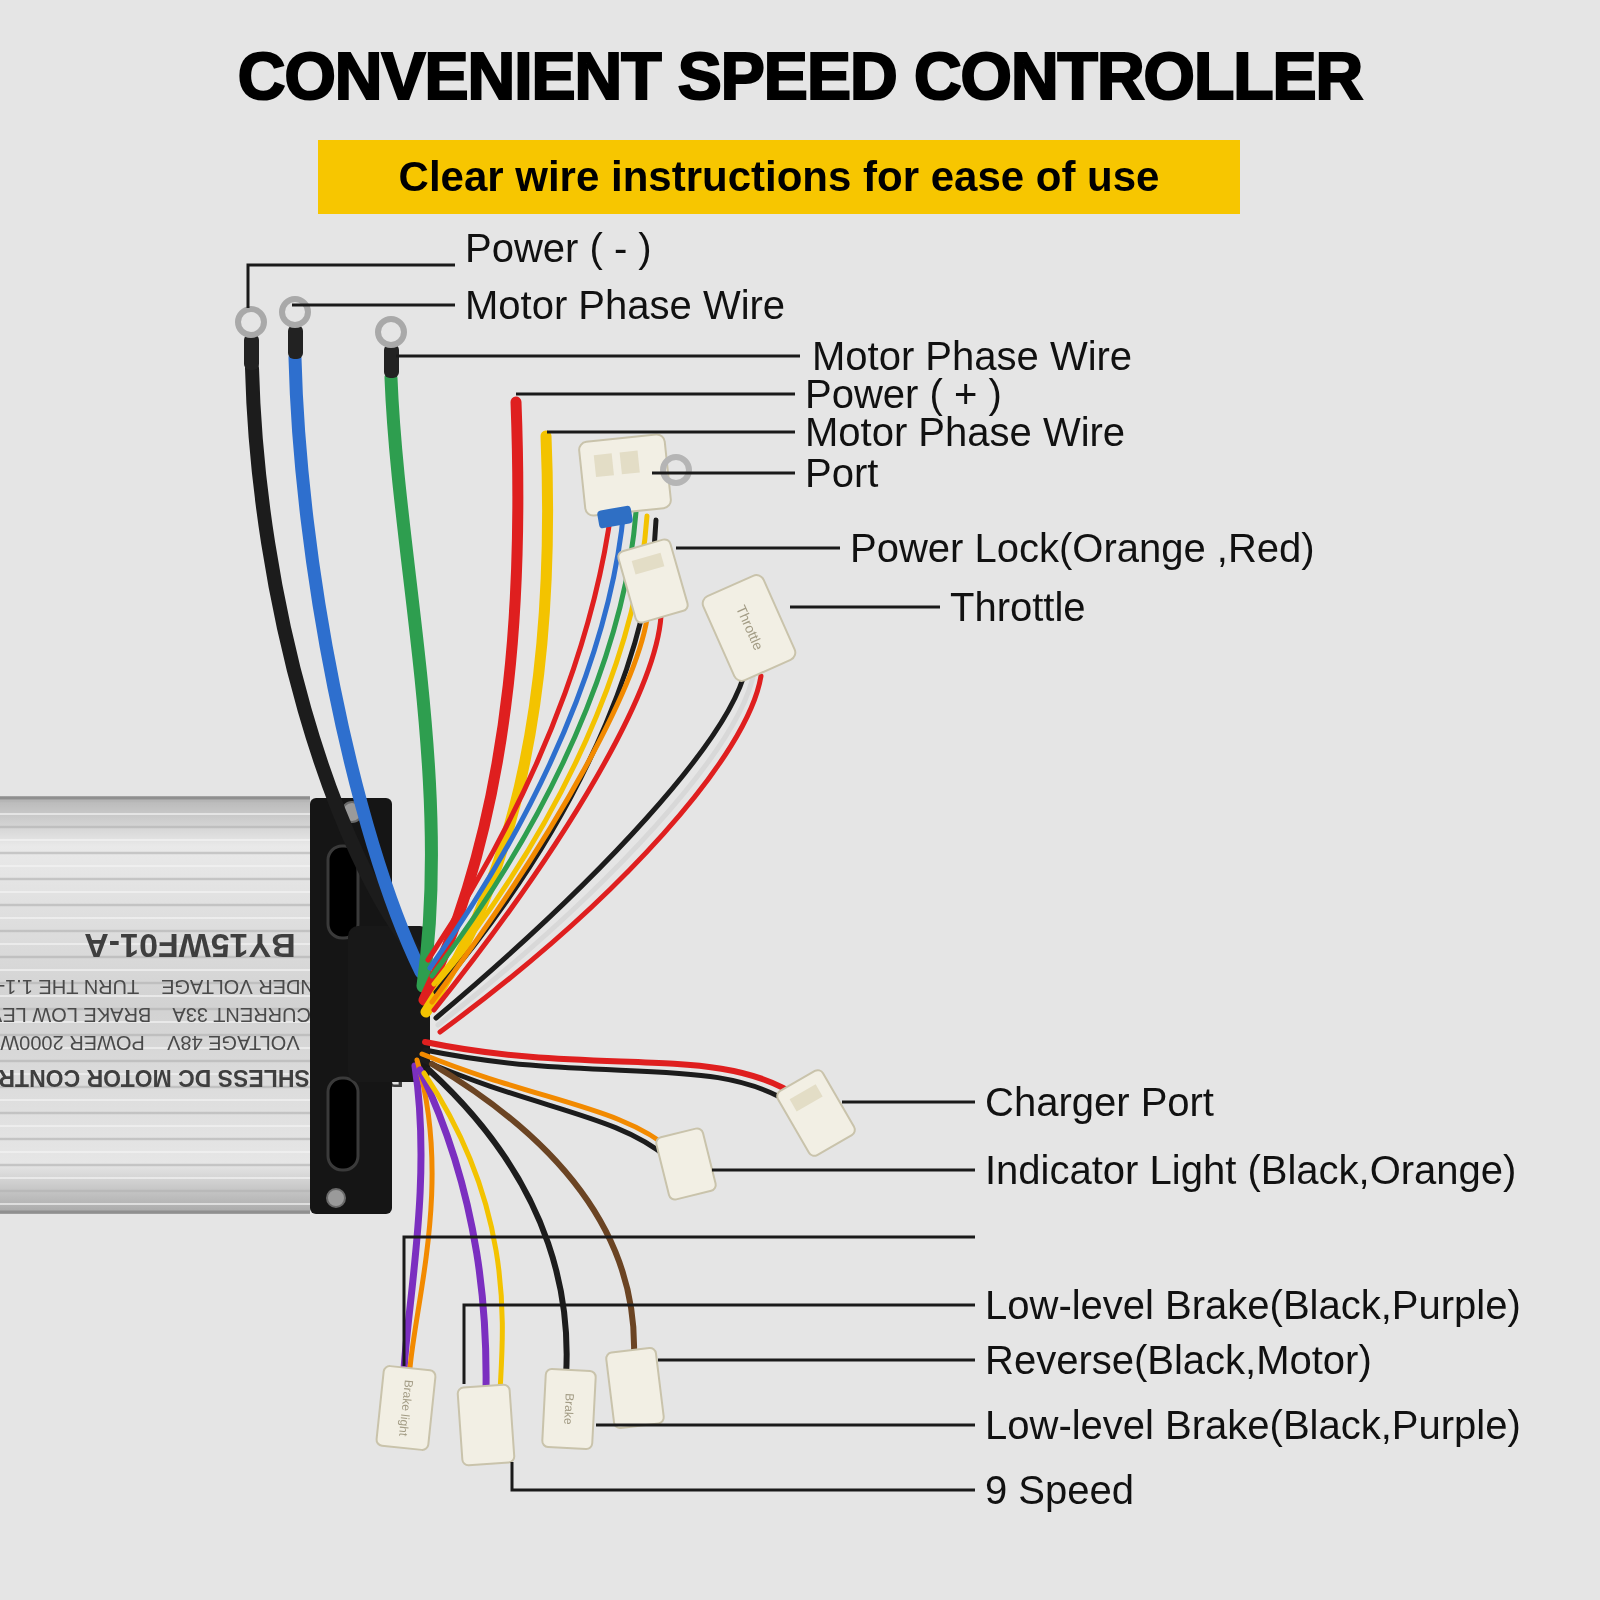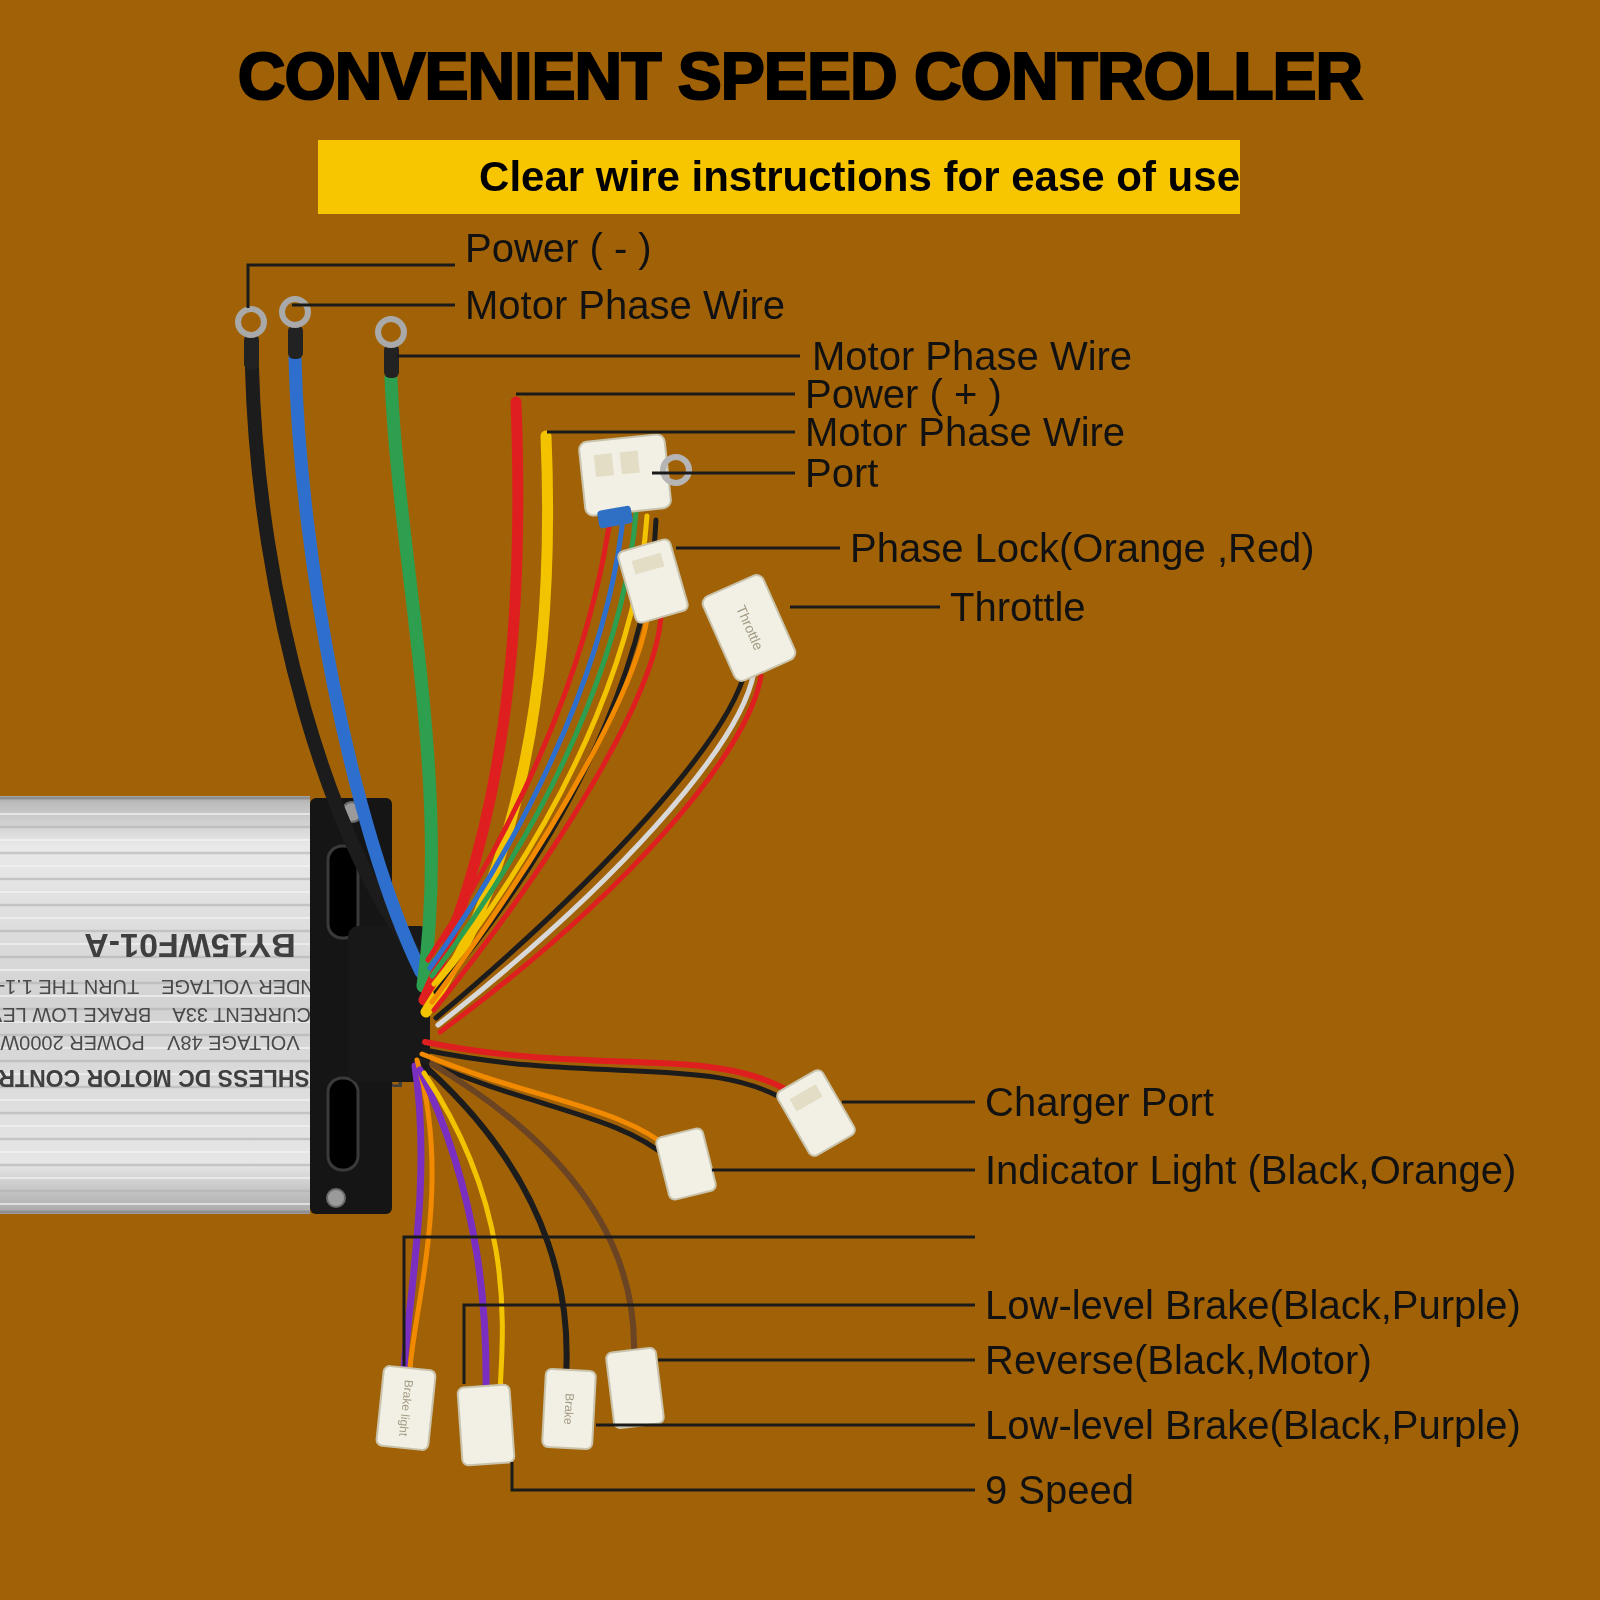--- a/index.html
+++ b/index.html
@@ -1,23 +1,23 @@
 <!DOCTYPE html>
 <html><head>
 <meta charset="utf-8">
 <style>
   html,body{margin:0;padding:0;background:#fff;}
-  .canvas{position:relative;width:1600px;height:1600px;background:#a16207;overflow:hidden;
+  .canvas{position:relative;width:1600px;height:1600px;background:#e5e5e5;overflow:hidden;
           font-family:"Liberation Sans", sans-serif;}
   .page-title{position:absolute;left:0;right:0;top:38px;text-align:center;
               font-size:66px;font-weight:bold;letter-spacing:-1px;color:#000;
               -webkit-text-stroke:2.2px #000;}
   .banner{position:absolute;left:318px;top:140px;width:922px;height:74px;
           background:#F7C600;color:#000;font-size:42px;font-weight:bold;
-          line-height:74px;text-align:right;}
+          line-height:74px;text-align:center;}
   .label{position:absolute;font-size:40px;color:#111;white-space:nowrap;}
   svg{position:absolute;left:0;top:0;}
 </style>
 </head>
 <body>
 
 <div class="canvas">
 
   <div class="page-title">CONVENIENT SPEED CONTROLLER</div>
   <div class="banner">Clear wire instructions for ease of use</div>
@@ -165,21 +165,21 @@
       <polyline points="975,1490 512,1490 512,1462"></polyline>
     </g>
   </svg>
 
   <div class="label" style="left:465px;top:226px">Power ( - )</div>
   <div class="label" style="left:465px;top:283px">Motor Phase Wire</div>
   <div class="label" style="left:812px;top:334px">Motor Phase Wire</div>
   <div class="label" style="left:805px;top:372px">Power ( + )</div>
   <div class="label" style="left:805px;top:410px">Motor Phase Wire</div>
   <div class="label" style="left:805px;top:451px">Port</div>
-  <div class="label" style="left:850px;top:526px">Phase Lock(Orange ,Red)</div>
+  <div class="label" style="left:850px;top:526px">Power Lock(Orange ,Red)</div>
   <div class="label" style="left:950px;top:585px">Throttle</div>
   <div class="label" style="left:985px;top:1080px">Charger Port</div>
   <div class="label" style="left:985px;top:1148px">Indicator Light (Black,Orange)</div>
   <div class="label" style="left:985px;top:1283px">Low-level Brake(Black,Purple)</div>
   <div class="label" style="left:985px;top:1338px">Reverse(Black,Motor)</div>
   <div class="label" style="left:985px;top:1403px">Low-level Brake(Black,Purple)</div>
   <div class="label" style="left:985px;top:1468px">9 Speed</div>
 
 </div>
 

